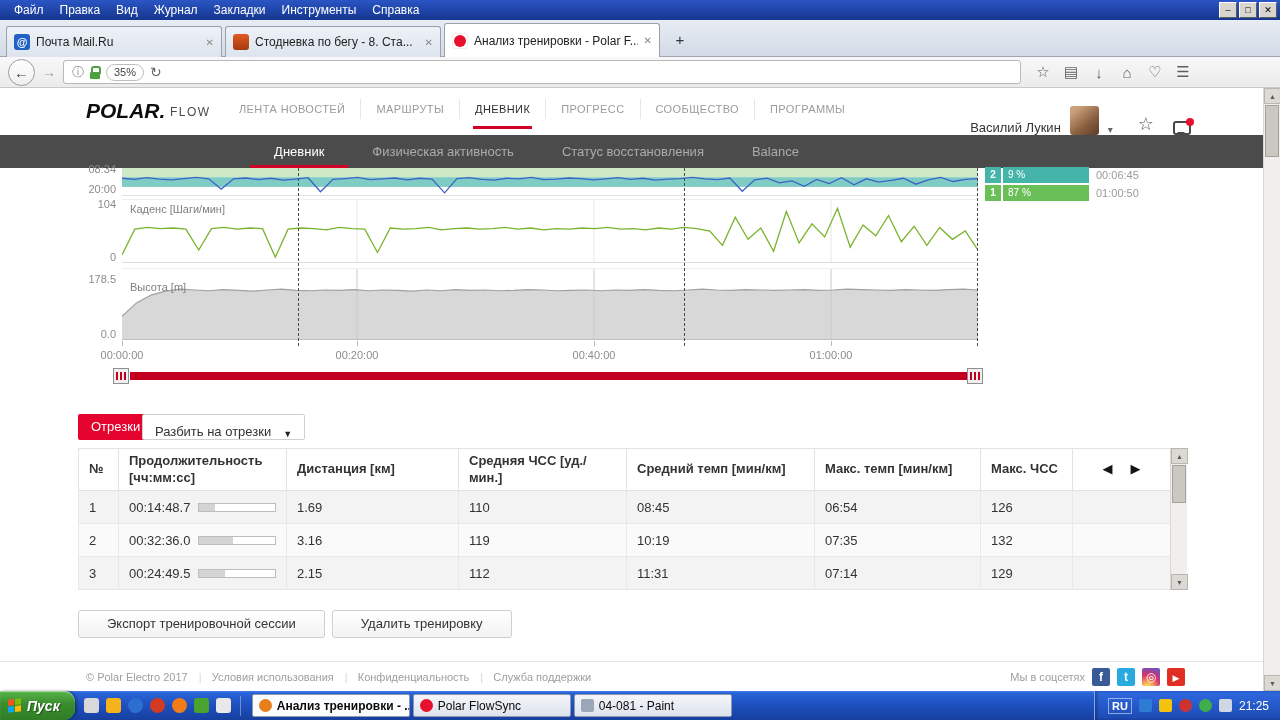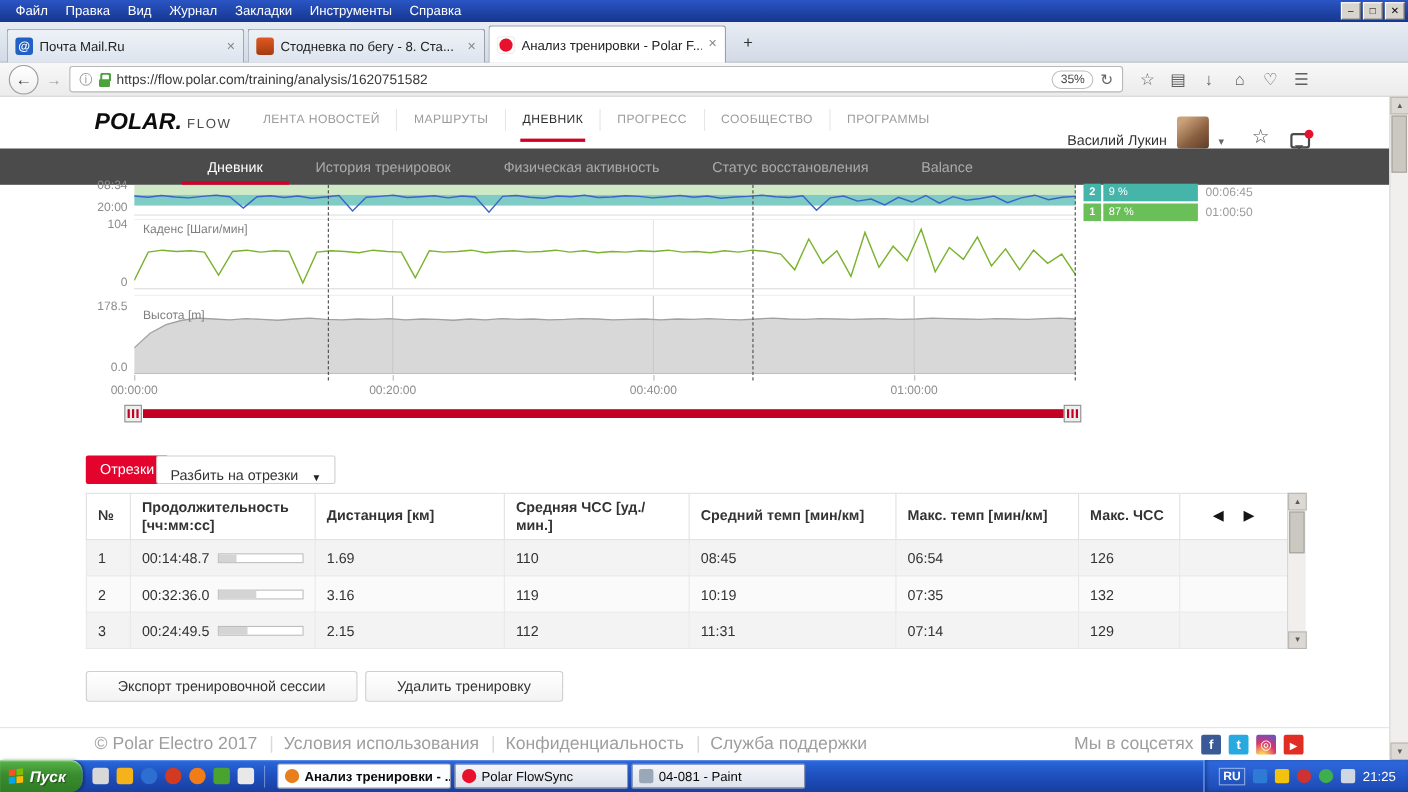--- a/index.html
+++ b/index.html
@@ -135,21 +135,21 @@
   .pager span{font-size:13px;color:#151515}
   #table-scroll{left:1170px;top:448px;height:142px}
 
   
   #action-buttons{position:absolute;left:78px;top:610px;display:flex;gap:7px}
   .action-btn{height:28px;line-height:26px;padding:0 28px;border:1px solid #cfcfcf;border-radius:3px;
     background:linear-gradient(#fff,#f3f3f3);font-size:13px;color:#333}
 
   
   #footer{position:absolute;left:0;top:661px;width:1263px;height:30px;border-top:1px solid #e4e4e4;
-    display:flex;align-items:center;padding:0 78px 0 86px;font-size:16px;color:#9e9e9e;background:#fff}
+    display:flex;align-items:center;padding:0 78px 0 86px;font-size:11px;color:#9e9e9e;background:#fff}
   .footer-link{margin-left:24px;position:relative;white-space:nowrap}
   .footer-link::before{content:"|";position:absolute;left:-13px;color:#d8d8d8}
   #footer-right{margin-left:auto;display:flex;align-items:center;gap:7px}
   .soc{width:18px;height:18px;border-radius:2px;color:#fff;font-size:12px;text-align:center;
     line-height:18px;font-weight:bold}
   .soc.fb{background:#3a5a97}.soc.fb::before{content:"f"}
   .soc.tw{background:#28a9e0}.soc.tw::before{content:"t"}
   .soc.ig{background:radial-gradient(circle at 30% 110%,#fdcb52 15%,#d6346c 55%,#4f5bd5)}
   .soc.ig::before{content:"◎";font-weight:normal}
   .soc.yt{background:#e22d24}.soc.yt::before{content:"▶";font-size:9px}
@@ -222,21 +222,20 @@
   </div>
   <div id="newtab">+</div>
 </div>
 
 <div id="navbar">
   <div id="back-btn">←</div>
   <div id="fwd-btn">→</div>
   <div id="urlbar">
     <span id="url-info">ⓘ</span>
     <span class="lock"></span>
-    <span id="url-text">https://flow.polar.com/training/analysis/1620751582</span>
     <span id="zoom-pill">35%</span>
     <span id="reload-btn">↻</span>
   </div>
   <div id="nav-icons">
     <span class="navbar-icon">☆</span>
     <span class="navbar-icon">▤</span>
     <span class="navbar-icon">↓</span>
     <span class="navbar-icon">⌂</span>
     <span class="navbar-icon">♡</span>
     <span class="navbar-icon">☰</span>
@@ -260,21 +259,20 @@
     <span id="user-caret">▾</span>
     <span id="hdr-star">☆</span>
     <span id="hdr-chat">
         <span id="chat-badge"></span>
       </span>
   </div>
 </div>
 
 <div id="subnav">
   <span class="subnav-item active">Дневник</span>
-  <span class="subnav-item">История тренировок</span>
   <span class="subnav-item">Физическая активность</span>
   <span class="subnav-item">Статус восстановления</span>
   <span class="subnav-item">Balance</span>
 </div>
 
 <span class="ylabel" style="top:163px">08:34</span>
 <span class="ylabel" style="top:183px">20:00</span>
 <span class="ylabel" style="top:198px">104</span>
 <span class="ylabel" style="top:251px">0</span>
 <span class="ylabel" style="top:273px">178.5</span>

